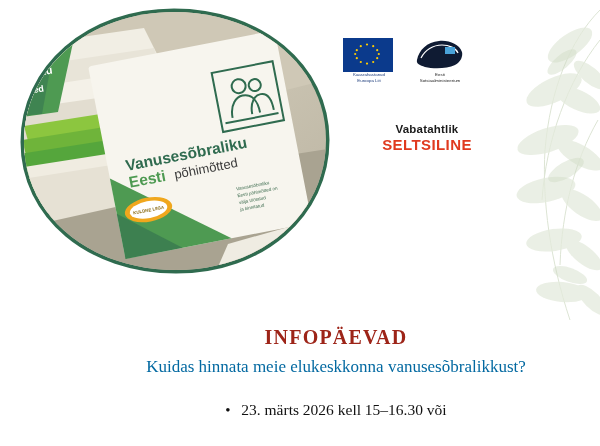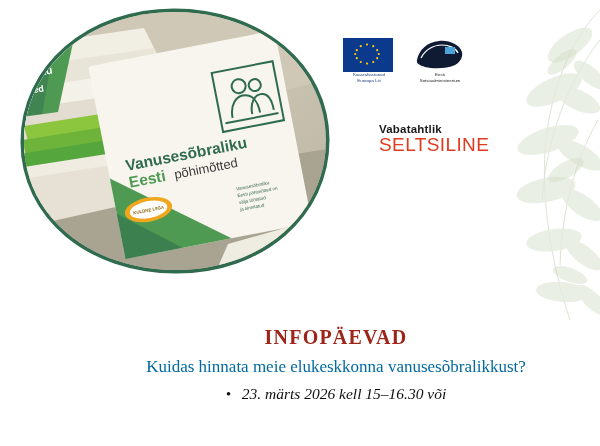--- a/index.html
+++ b/index.html
@@ -89,32 +89,33 @@
     font-family: "Liberation Sans", sans-serif;
   }
 
   .vol-logo {
     position: absolute;
     left: 379px;
     top: 122px;
     width: 96px;
     height: 36px;
     background: #ffffff;
+    text-align: center;
     font-family: "Liberation Sans", sans-serif;
   }
   .vol-logo .vol-top {
     font-size: 11.5px;
     font-weight: bold;
     color: #1b1b1b;
     letter-spacing: 0.2px;
     line-height: 14px;
   }
   .vol-logo .vol-bottom {
-    font-size: 19px;
-    font-weight: normal;
+    font-size: 15px;
+    font-weight: bold;
     color: #e03a1f;
     letter-spacing: 0.4px;
     line-height: 17px;
   }
 
   
   .text-block {
     position: absolute;
     left: 0;
     top: 326px;
@@ -131,25 +132,24 @@
     font-family: "Liberation Serif", serif;
   }
   .subheading {
     font-size: 17px;
     color: #0369a1;
     margin: 0 0 6px 0;
     font-family: "Liberation Serif", serif;
   }
   .bullets {
     list-style: none;
-    margin: 0;
+    margin: 16px;
     padding: 0;
     display: inline-block;
     text-align: left;
-    font-style: italic;
   }
   .bullets li {
     font-size: 15.5px;
     color: #111111;
     line-height: 22px;
     padding-left: 16px;
     position: relative;
   }
   .bullets li:before {
     content: "\2022";

